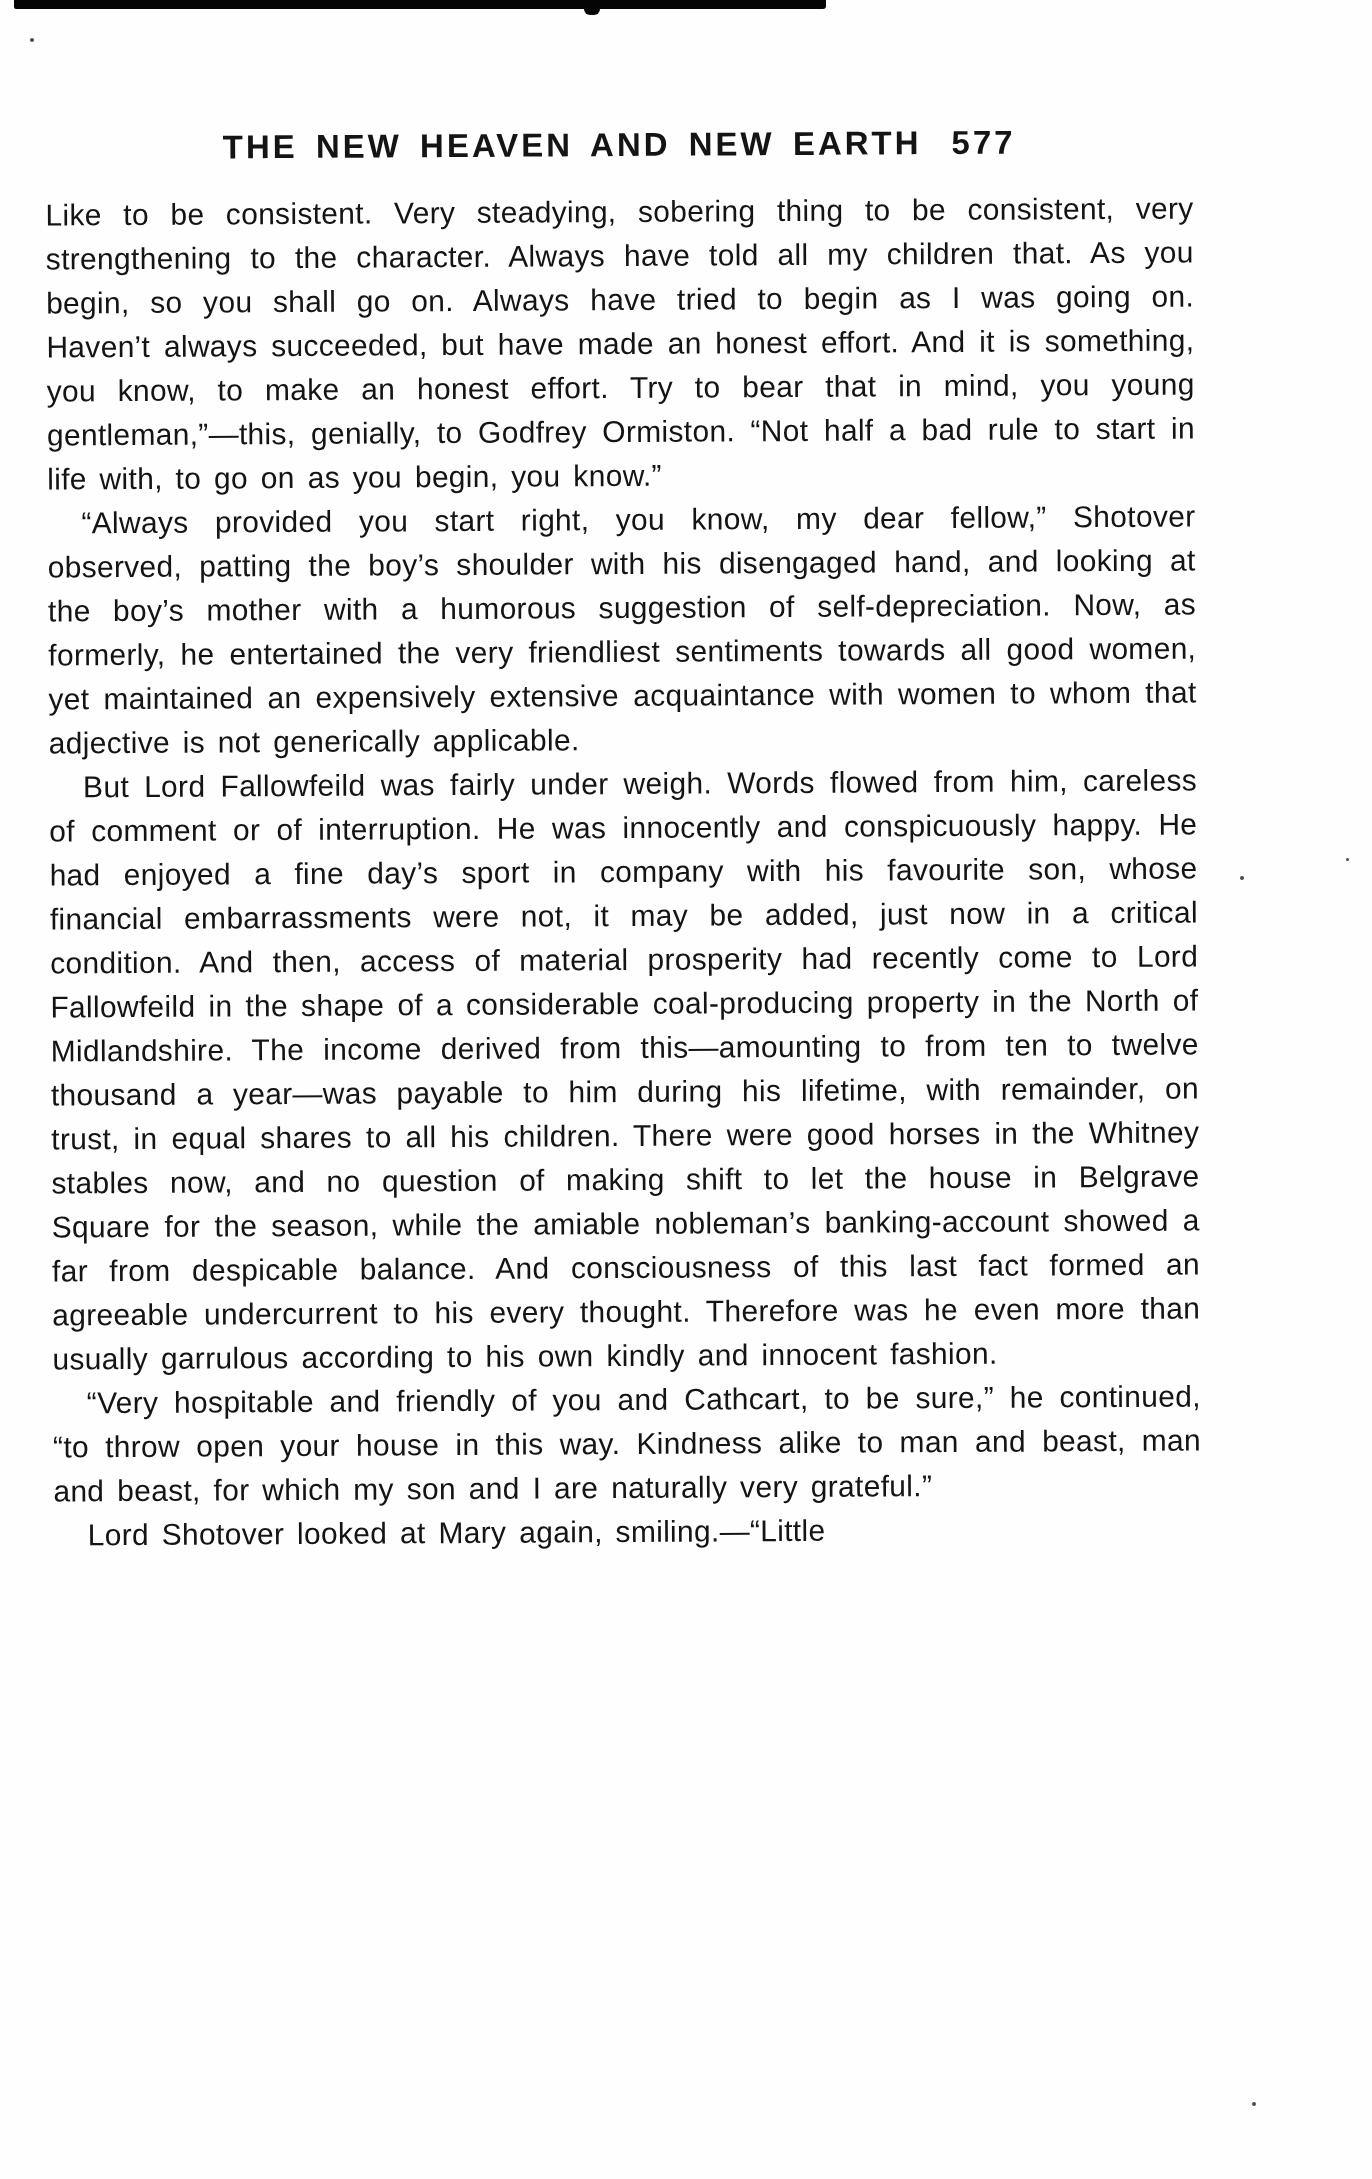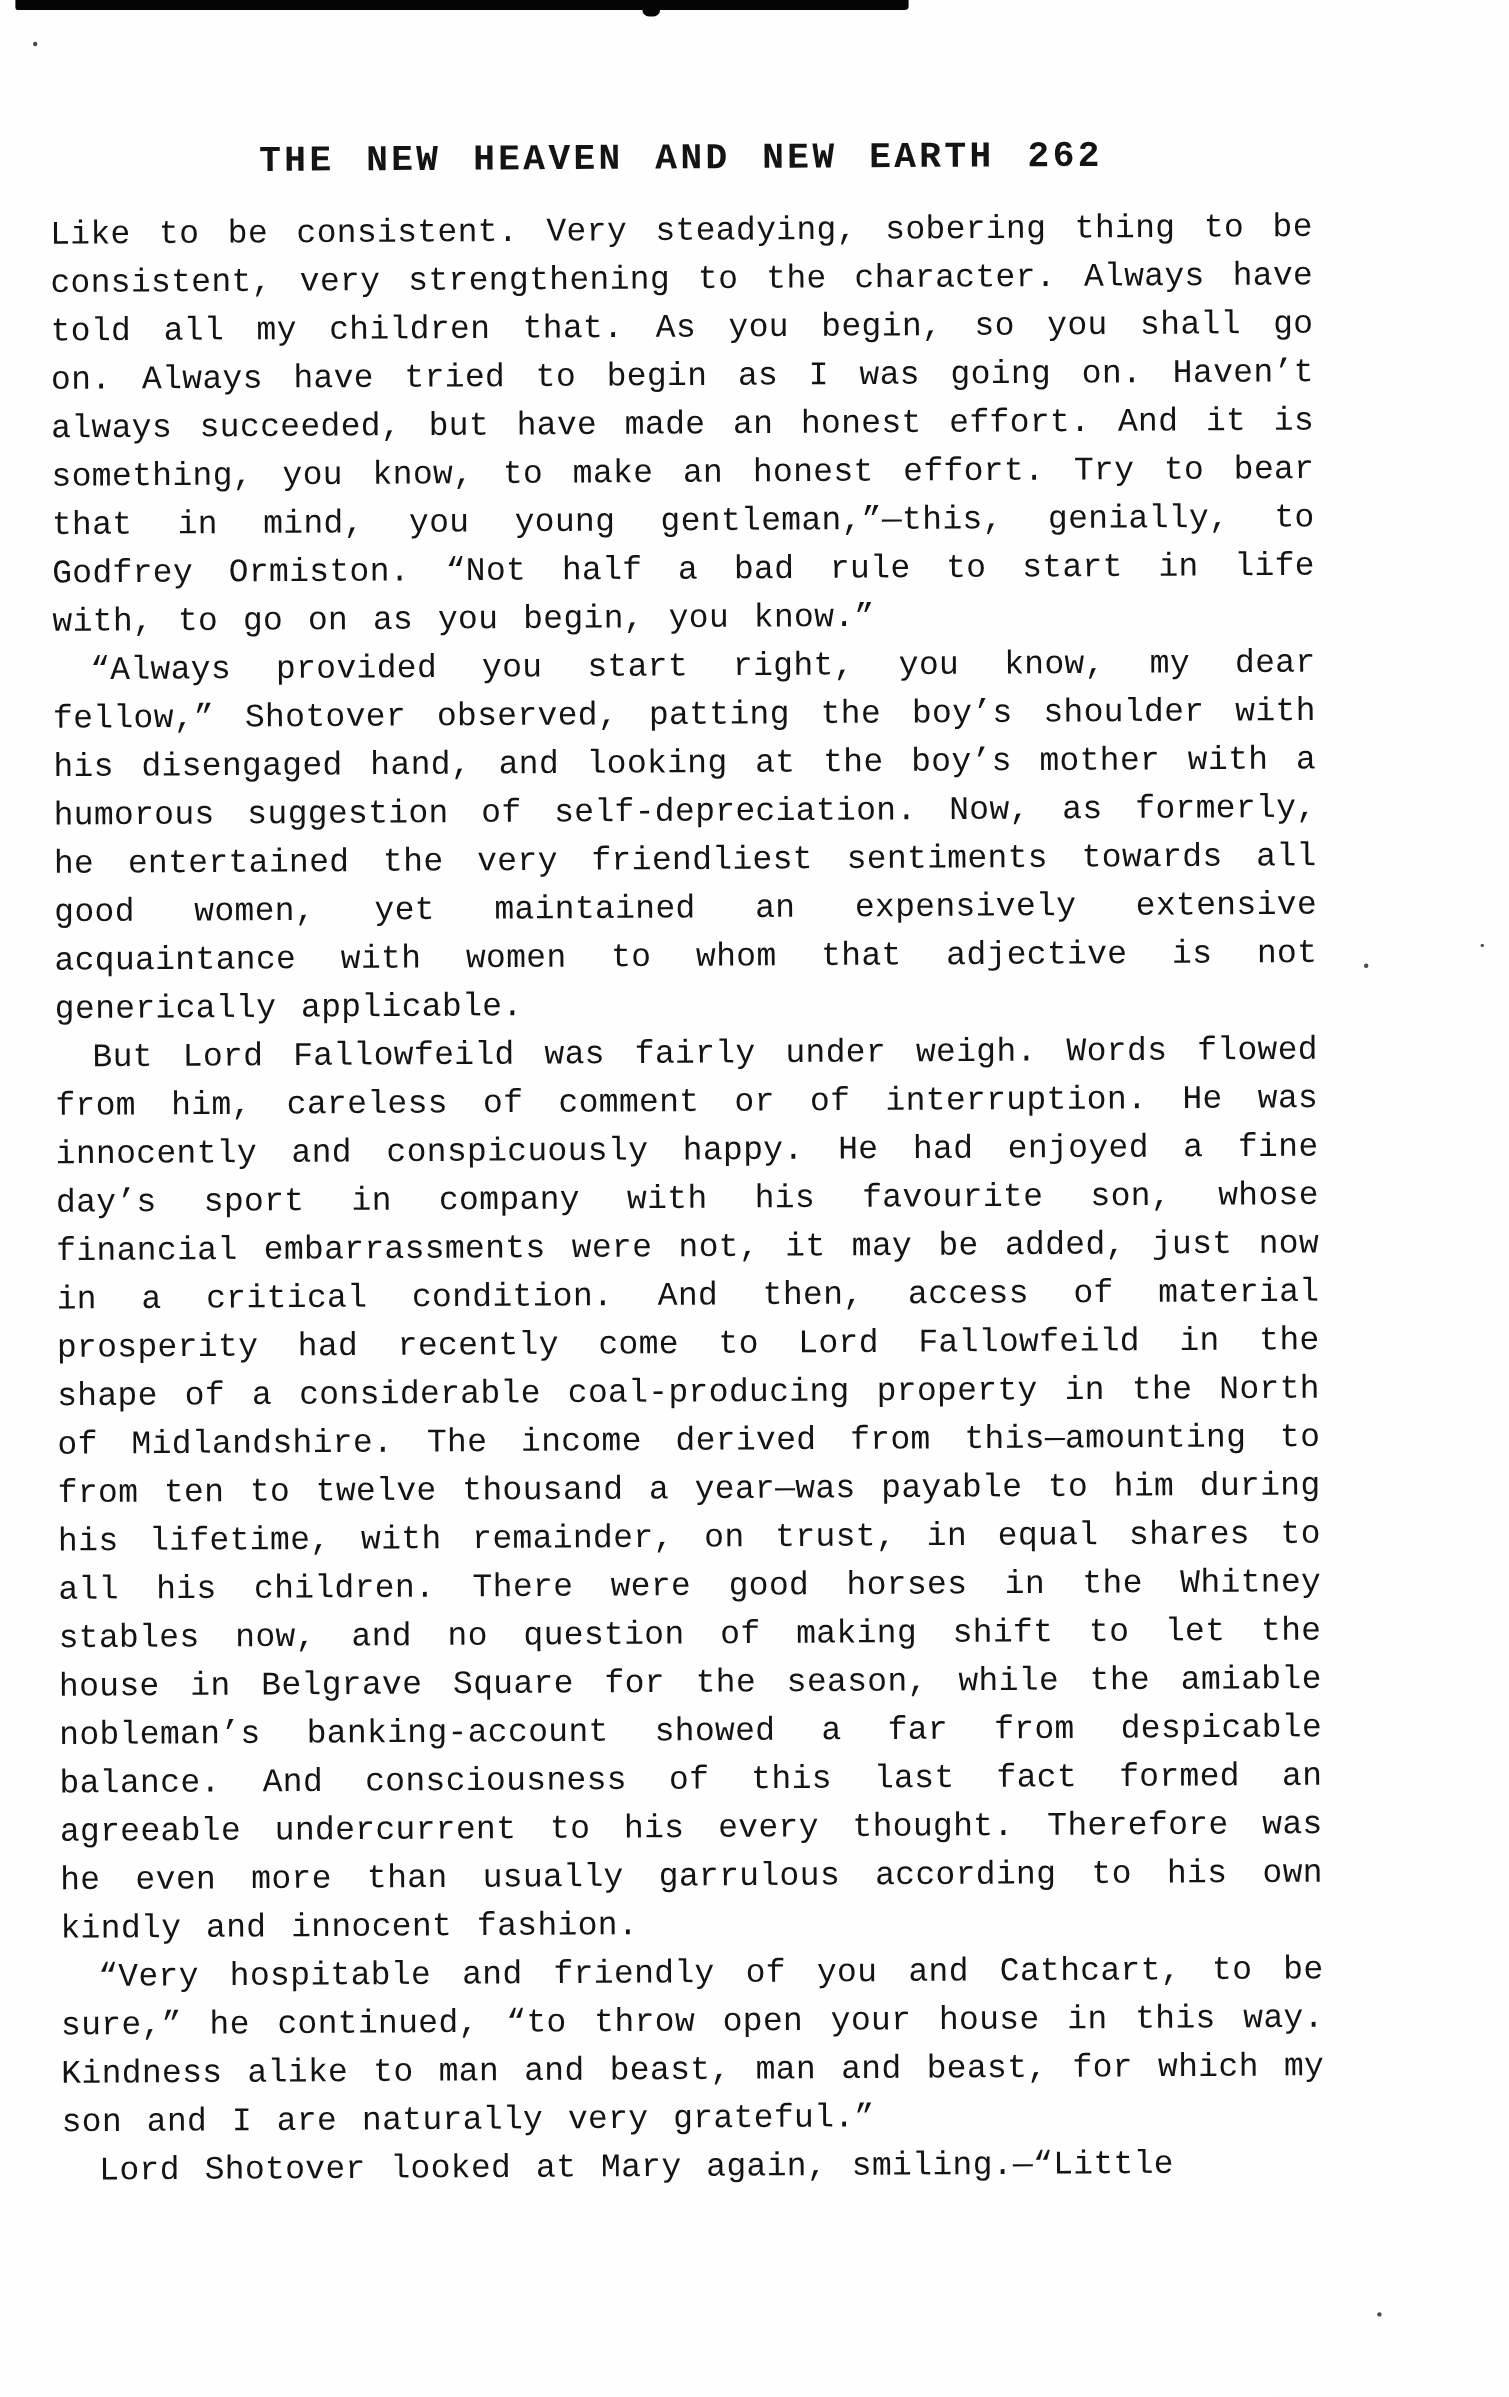--- a/index.html
+++ b/index.html
@@ -6,21 +6,21 @@
     margin: 0;
     padding: 0;
     background: #e8e8e8;
   }
   .page {
     position: relative;
     width: 1372px;
     height: 2179px;
     background: #fefefe;
     overflow: hidden;
-    font-family: Liberation Mono, monospace;
+    font-family: Liberation Sans, sans-serif;
     color: #141414;
   }
   .scan-bar {
     position: absolute;
     top: 0;
     left: 14px;
     width: 812px;
     height: 9px;
     background: #050505;
     border-radius: 0 0 3px 2px;
@@ -88,21 +88,21 @@
   <div class="scan-bar"></div>
   <div class="speck s1"></div>
   <div class="speck s2"></div>
   <div class="speck s3"></div>
   <div class="speck s4"></div>
 
   <div class="content">
 
     <header class="running-header">
       <span>THE NEW HEAVEN AND NEW EARTH</span>
-      <span>262</span>
+      <span>577</span>
     </header>
 
     <section class="text-block">
       <p class="para no-indent">Like to be consistent.  Very steadying, sobering thing to be consistent, very strengthening to the character.  Always have told all my children that.  As you begin, so you shall go on. Always have tried to begin as I was going on.  Haven’t always succeeded, but have made an honest effort.  And it is something, you know, to make an honest effort.  Try to bear that in mind, you young gentleman,”—this, genially, to Godfrey Ormiston.  “Not half a bad rule to start in life with, to go on as you begin, you know.”</p>
       <p class="para">“Always provided you start right, you know, my dear fellow,” Shotover observed, patting the boy’s shoulder with his disengaged hand, and looking at the boy’s mother with a humorous suggestion of self-depreciation.  Now, as formerly, he entertained the very friendliest sentiments towards all good women, yet maintained an expensively extensive acquaintance with women to whom that adjective is not generically applicable.</p>
       <p class="para">But Lord Fallowfeild was fairly under weigh.  Words flowed from him, careless of comment or of interruption.  He was innocently and conspicuously happy.  He had enjoyed a fine day’s sport in company with his favourite son, whose financial embarrassments were not, it may be added, just now in a critical condition.  And then, access of material prosperity had recently come to Lord Fallowfeild in the shape of a considerable coal-producing property in the North of Midlandshire.  The income derived from this—amounting to from ten to twelve thousand a year—was payable to him during his lifetime, with remainder, on trust, in equal shares to all his children.  There were good horses in the Whitney stables now, and no question of making shift to let the house in Belgrave Square for the season, while the amiable nobleman’s banking-account showed a far from despicable balance.  And consciousness of this last fact formed an agreeable undercurrent to his every thought.  Therefore was he even more than usually garrulous according to his own kindly and innocent fashion.</p>
       <p class="para">“Very hospitable and friendly of you and Cathcart, to be sure,” he continued, “to throw open your house in this way. Kindness alike to man and beast, man and beast, for which my son and I are naturally very grateful.”</p>
       <p class="para">Lord Shotover looked at Mary again, smiling.—“Little</p>
     </section>
 

